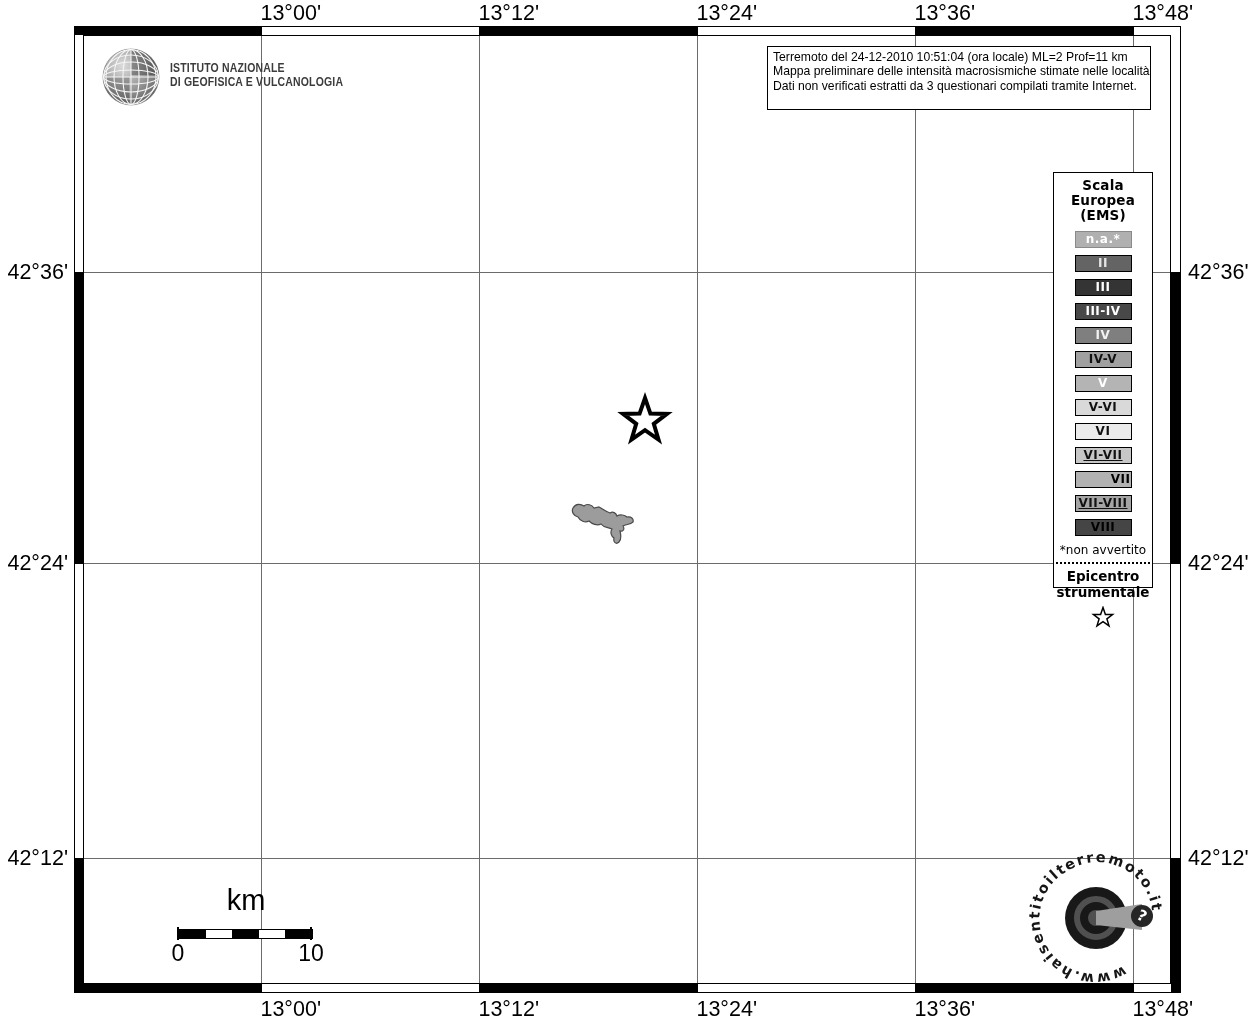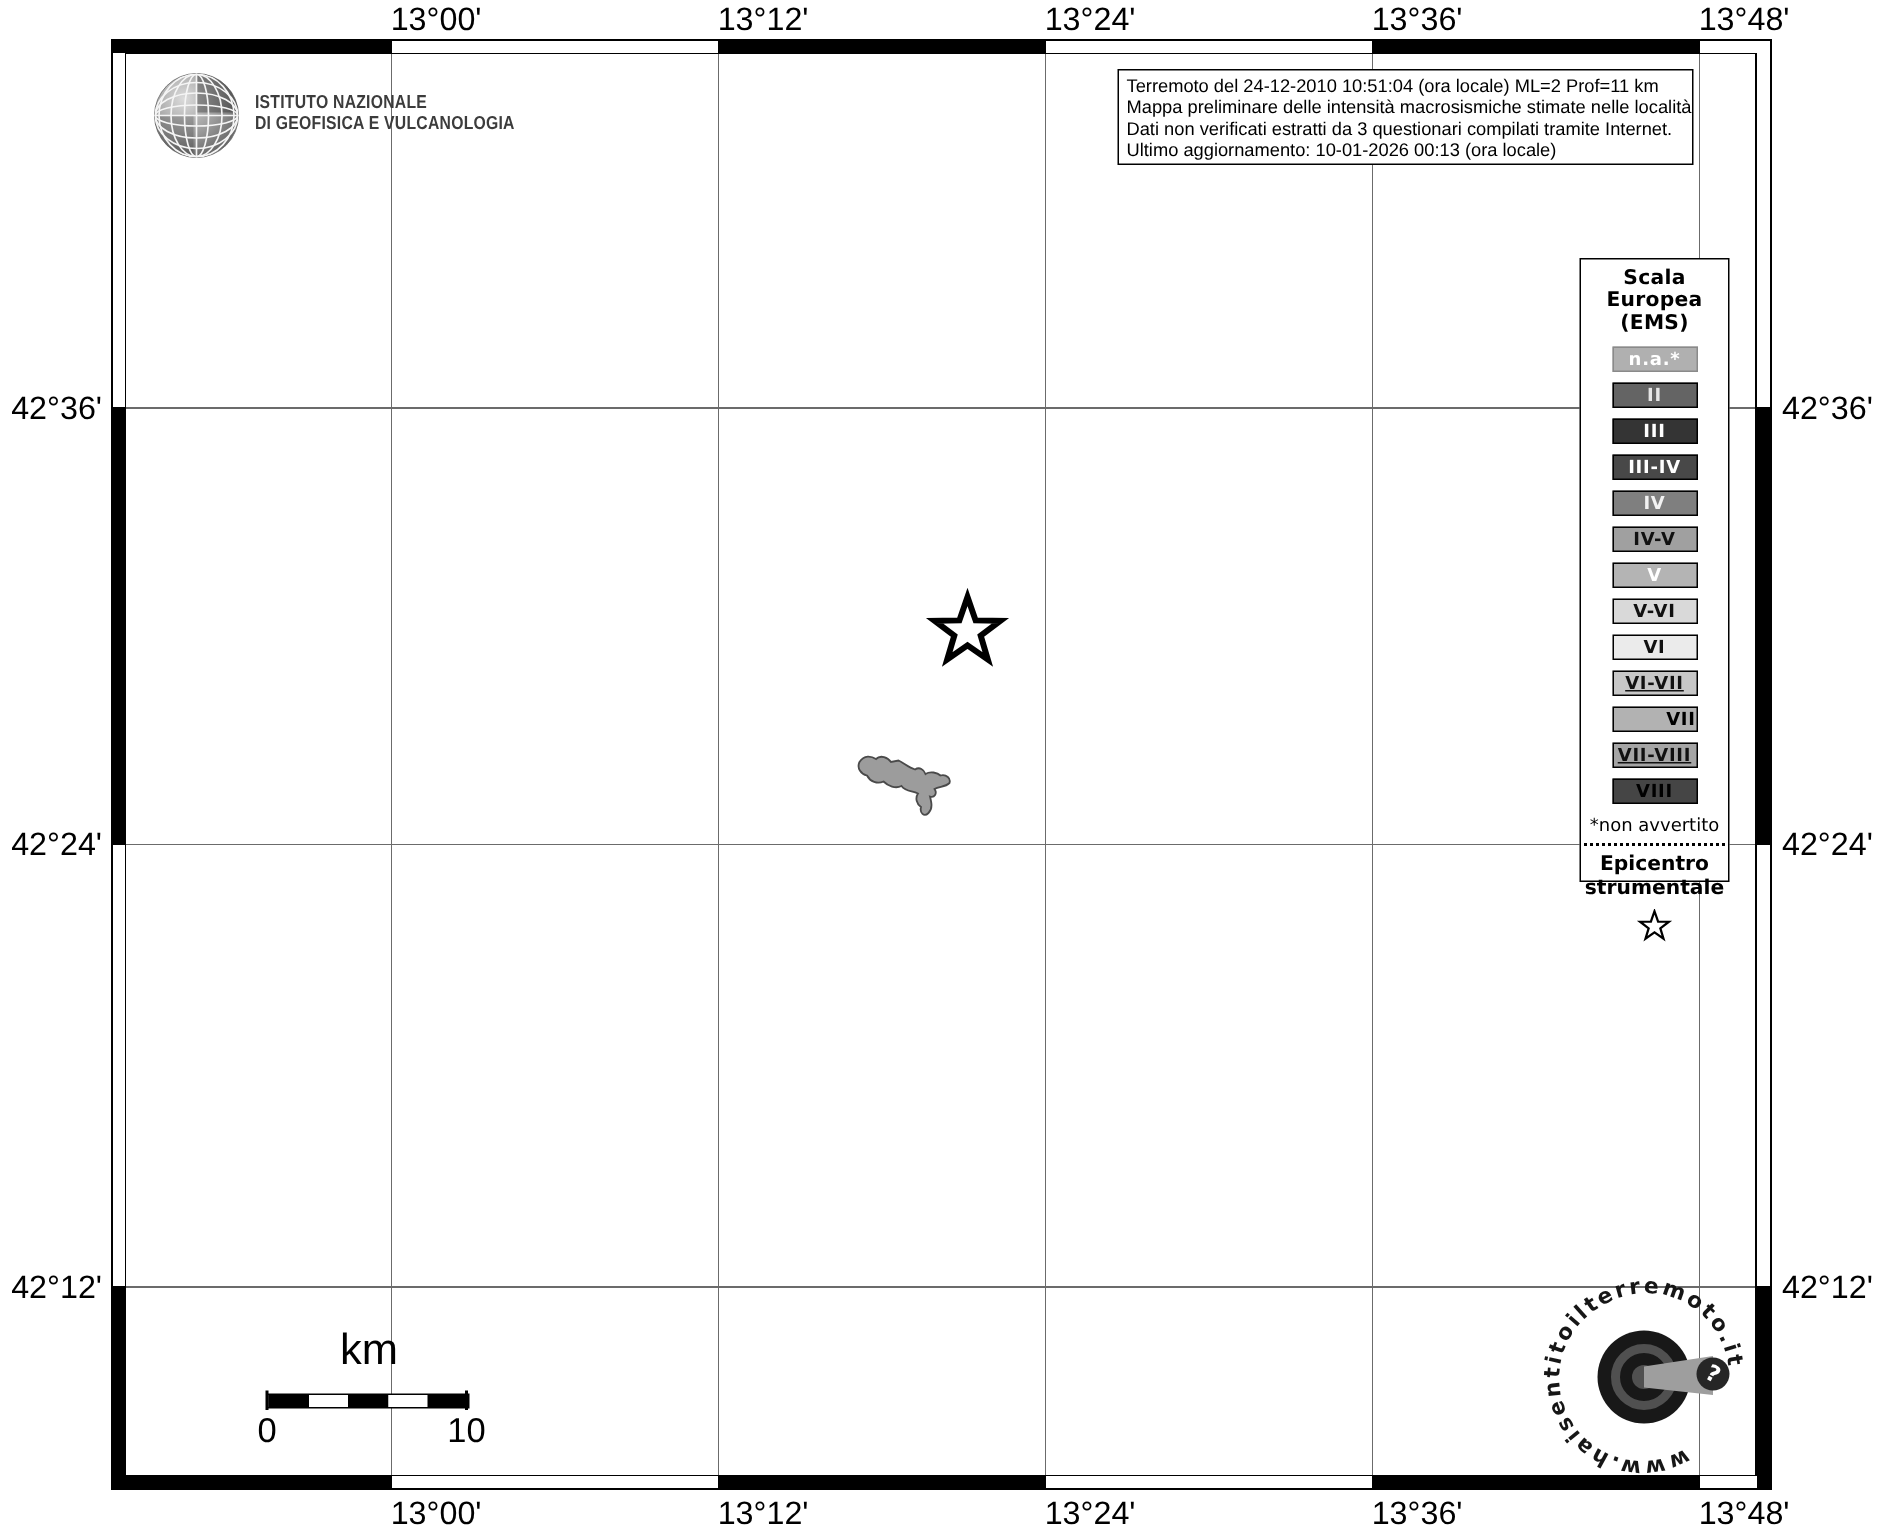--- a/index.html
+++ b/index.html
@@ -3,21 +3,21 @@
 <meta charset="utf-8">
 <style>
   html,body{margin:0;padding:0;background:#fff;}
   #stage{position:relative;width:1255px;height:1024px;background:#fff;overflow:hidden;
          font-family:"Liberation Sans",sans-serif;}
   #mapsvg{position:absolute;left:0;top:0;z-index:1;}
   .axis-label{position:absolute;font-size:21.5px;color:#000;z-index:2;}
   .ax-c{width:120px;text-align:right;}
   .ax-l{width:66px;text-align:right;}
   .ax-r{width:76px;text-align:left;}
-  #infobox{position:absolute;left:745px;top:46px;width:384px;height:64px;background:#fff;
+  #infobox{position:absolute;left:767px;top:46px;width:384px;height:64px;background:#fff;
            border:1px solid #000;box-sizing:border-box;padding:3px 5px;z-index:6;
            font-size:12.2px;line-height:14.3px;color:#000;}
   .info-line{white-space:nowrap;}
   #legend{position:absolute;left:1053px;top:172px;width:100px;height:416px;background:#fff;
           border:1px solid #000;box-sizing:border-box;z-index:6;text-align:center;
           font-family:"DejaVu Sans",sans-serif;color:#000;}
   .lg-title{margin-top:5px;font-weight:bold;font-size:13.5px;line-height:15px;letter-spacing:.2px;}
   .lg-items{margin-top:8px;}
   .lg-item{width:57px;height:17px;margin:0 auto 7px auto;border:1px solid #000;
            box-sizing:border-box;font-weight:bold;font-size:12px;line-height:15px;
@@ -160,21 +160,20 @@
   <div class="axis-label ax-l" style="left:2px;top:846px;">42°12'</div>
 
   <div class="axis-label ax-r" style="left:1188px;top:260px;">42°36'</div>
   <div class="axis-label ax-r" style="left:1188px;top:551px;">42°24'</div>
   <div class="axis-label ax-r" style="left:1188px;top:846px;">42°12'</div>
 
   <div id="infobox">
     <div class="info-line">Terremoto del 24-12-2010 10:51:04 (ora locale) ML=2 Prof=11 km</div>
     <div class="info-line">Mappa preliminare delle intensità macrosismiche stimate nelle località</div>
     <div class="info-line">Dati non verificati estratti da 3 questionari compilati tramite Internet.</div>
-    <div class="info-line">Ultimo aggiornamento: 10-01-2026 00:13 (ora locale)</div>
   </div>
 
   <div id="legend">
     <div class="lg-title">
       <div>Scala</div>
       <div>Europea</div>
       <div>(EMS)</div>
     </div>
     <div class="lg-items">
       <div class="lg-item" style="background-color: rgb(176, 176, 176); color: rgb(255, 255, 255); border-color: rgb(138, 138, 138);">n.a.*</div>

